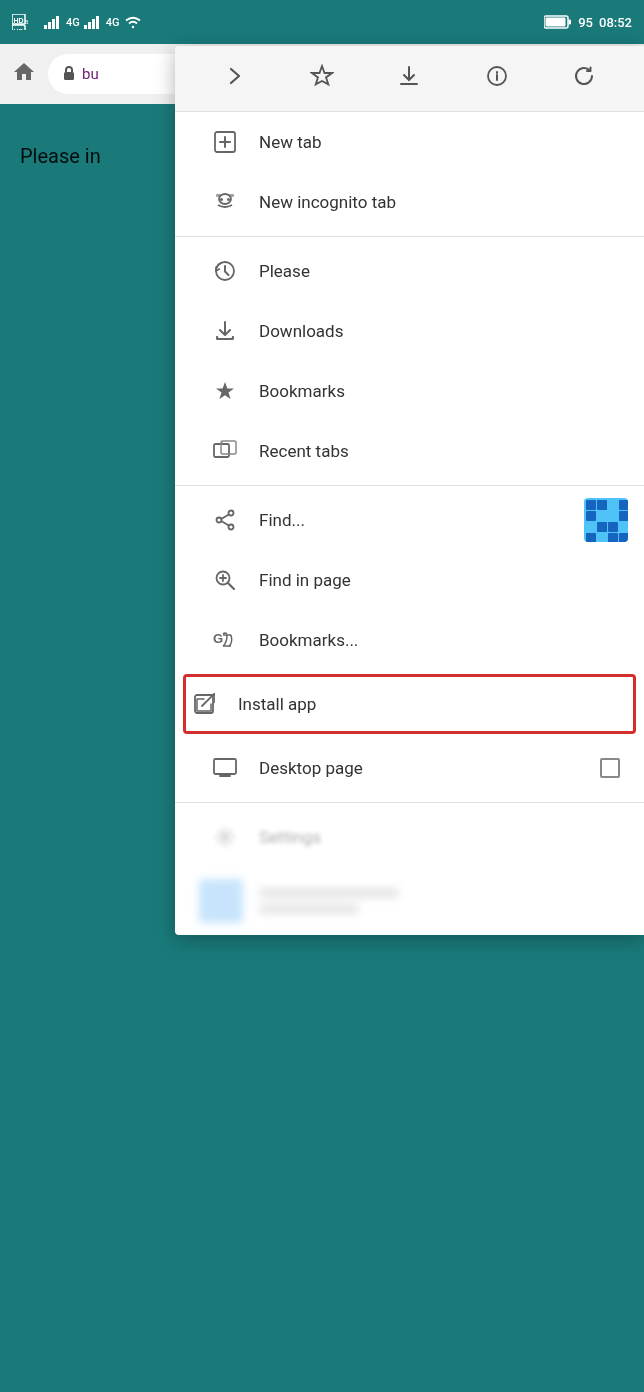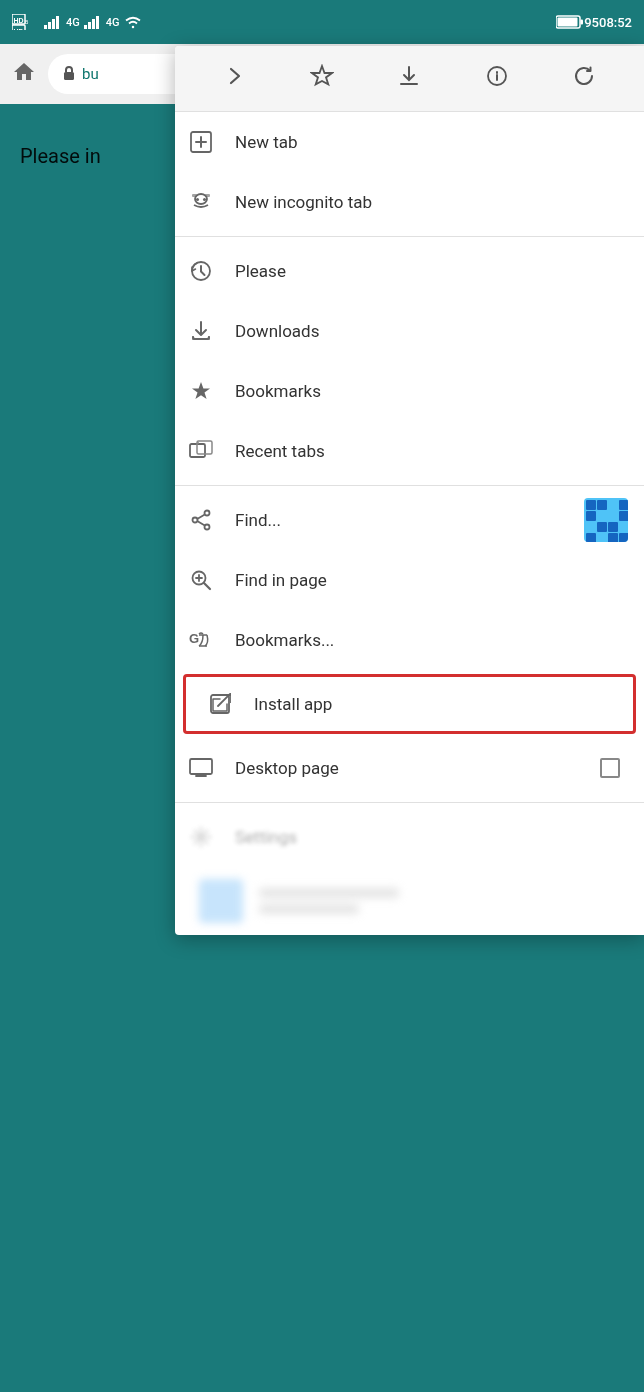--- a/index.html
+++ b/index.html
@@ -26,20 +26,21 @@
       z-index: 10;
     }
     .status-left {
       display: flex;
       align-items: center;
       gap: 4px;
     }
     .status-right {
       display: flex;
       align-items: center;
+      gap: 6px;
     }
     .status-text {
       color: white;
       font-size: 13px;
       font-weight: 500;
     }
 
     
     .browser-bar {
       width: 100%;
@@ -68,21 +69,21 @@
       padding: 0 14px;
       gap: 6px;
       overflow: hidden;
     }
     .lock-icon {
       font-size: 14px;
       color: #555;
     }
     .address-text {
       font-size: 15px;
-      color: #0f766e;
+      color: #701a75;
       white-space: nowrap;
       overflow: hidden;
     }
 
     
     .bg-content {
       position: absolute;
       top: 104px;
       left: 0;
       right: 0;
@@ -125,21 +126,21 @@
       font-size: 22px;
       color: #555;
       cursor: pointer;
       padding: 4px 8px;
     }
 
     
     .menu-item {
       display: flex;
       align-items: center;
-      padding: 16px 8px;
+      padding: 16px 32px;
       cursor: pointer;
       position: relative;
       min-height: 60px;
     }
     .menu-item-icon {
       width: 36px;
       font-size: 20px;
       color: #666;
       flex-shrink: 0;
       display: flex;
@@ -449,21 +450,21 @@
         <path d="M10 5 Q12 3 14 5" fill="none" stroke="#666" stroke-width="1.5"></path>
         <path d="M10 6h8" stroke="#666" stroke-width="1.5"></path>
         <path d="M14 6 Q14 14 10 17" stroke="#666" stroke-width="1.5" fill="none"></path>
         <path d="M18 6 Q20 14 16 17" stroke="#666" stroke-width="1.5" fill="none"></path>
         <path d="M10 17h8" stroke="#666" stroke-width="1.5"></path>
       </svg>
     </span>
     <span class="menu-item-label">Bookmarks...</span>
   </div>
 
-  <div class="menu-item menu-item-highlighted" style="border: 3px solid #d32f2f; margin: 4px 8px; padding: 13px 16px; border-radius: 4px;">
+  <div class="menu-item menu-item-highlighted" style="border: 3px solid #d32f2f; margin: 4px 8px; padding: 13px 0; border-radius: 4px;">
     <span class="menu-item-icon">
       <svg width="22" height="22" viewBox="0 0 22 22">
         <rect x="2" y="2" width="18" height="18" rx="2" fill="none" stroke="#666" stroke-width="1.8"></rect>
         <path d="M14 2 L22 2 L22 10" fill="none" stroke="#666" stroke-width="1.8"></path>
         <path d="M9 13 L22 0" stroke="#666" stroke-width="1.8" stroke-linecap="round"></path>
         <path d="M11 6H4v12h14v-7" fill="none" stroke="#666" stroke-width="1.5" stroke-linecap="round" stroke-linejoin="round"></path>
         <path d="M8 17 L14 17 L14 11" fill="none" stroke="#666" stroke-width="0"></path>
       </svg>
     </span>
     <span class="menu-item-label">Install app</span>

